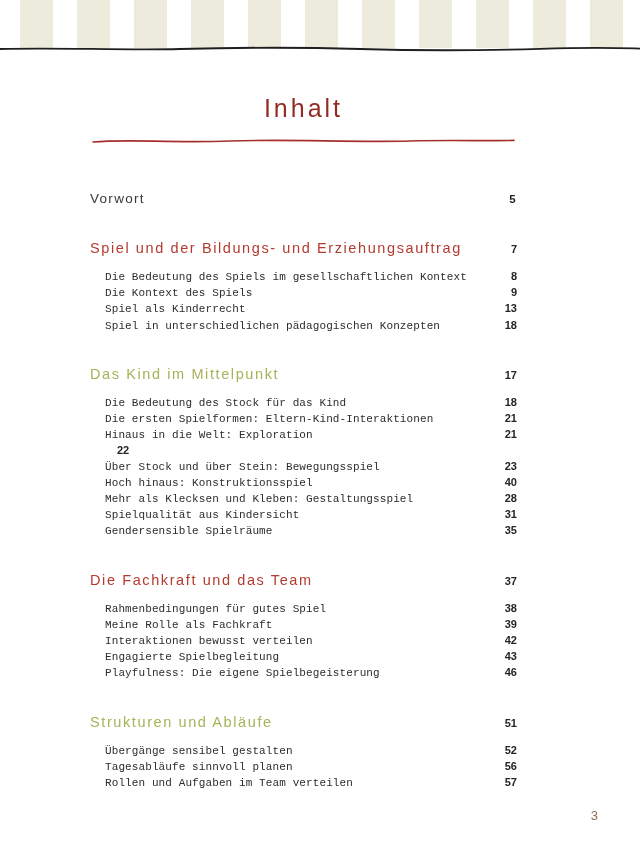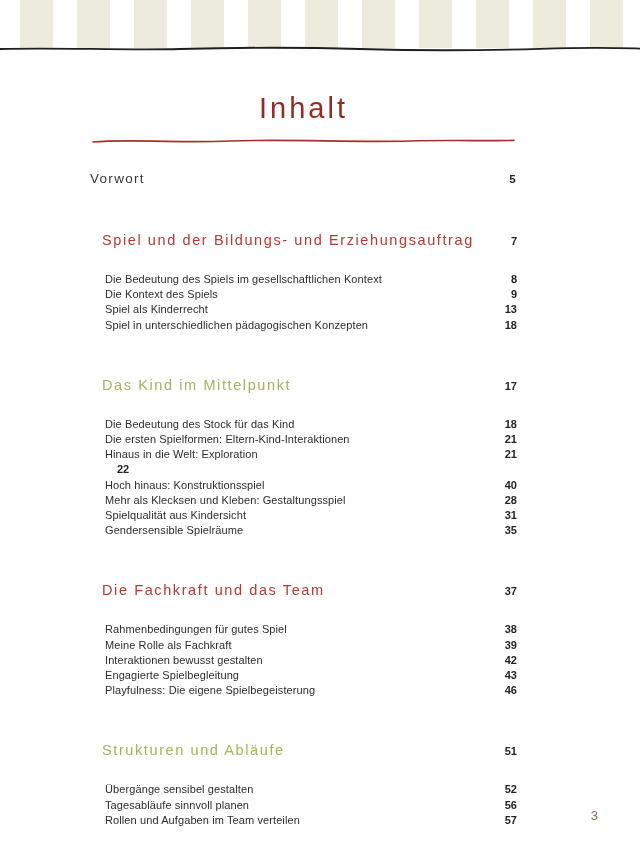--- a/index.html
+++ b/index.html
@@ -30,52 +30,52 @@
   }
   .top-divider{
     position:absolute;left:0;top:43px;width:640px;height:12px;display:block;
   }
   .content{
     margin-left:90px;
     width:427px;
   }
   .page-title{
     margin:47px 0 0 0;
-    font-size:29px;
+    font-size:25px;
     font-weight:400;
     letter-spacing:3px;
     color:var(--title-red);
     text-align:center;
     line-height:27px;
   }
   .title-underline{display:block;margin-top:13px;}
   .front-row{
     display:flex;justify-content:space-between;align-items:baseline;
-    margin-top:24px;
+    margin-top:44px;
     font-size:13.5px;letter-spacing:1.3px;color:#3a3836;
     line-height:17px;
   }
   .toc-section{margin-top:31px;}
   .section-row{
     display:flex;justify-content:space-between;align-items:baseline;
     line-height:18px;
   }
   .section-heading{
-    margin:12px;font-size:14.5px;font-weight:400;letter-spacing:1.6px;
+    margin:0;font-size:14.5px;font-weight:400;letter-spacing:1.6px;
   }
   .accent-red{color:var(--heading-red);}
   .accent-green{color:var(--heading-green);}
   .items{
     list-style:none;margin:11px 0 0 0;padding:0 0 0 15px;
   }
   .item-row{
     display:flex;justify-content:space-between;align-items:baseline;
     font-size:11px;line-height:15.2px;color:var(--text-dark);
   }
-  .item-label{letter-spacing:0.1px;}
+  .item-label{letter-spacing:0.1px;font-family:Liberation Mono, monospace;}
   .page-num{
     font-weight:700;font-size:11px;color:var(--page-num-dark);
     margin-left:12px;white-space:nowrap;
   }
   .front-row .page-num{font-size:11.5px;}
   .folio{
     position:absolute;top:808px;right:42px;
     font-size:13px;color:var(--folio-brown);
   }
 </style>
@@ -140,20 +140,24 @@
         <span class="page-num">21</span>
       </li>
       <li class="item-row">
         <span class="item-label">Hinaus in die Welt: Exploration</span>
         <span class="page-num">21</span>
       </li>
       <li class="item-row">
         <span class="page-num">22</span>
       </li>
       <li class="item-row">
+        <span class="item-label">Über Stock und über Stein: Bewegungsspiel</span>
+        <span class="page-num">23</span>
+      </li>
+      <li class="item-row">
         <span class="item-label">Hoch hinaus: Konstruktionsspiel</span>
         <span class="page-num">40</span>
       </li>
       <li class="item-row">
         <span class="item-label">Mehr als Klecksen und Kleben: Gestaltungsspiel</span>
         <span class="page-num">28</span>
       </li>
       <li class="item-row">
         <span class="item-label">Spielqualität aus Kindersicht</span>
         <span class="page-num">31</span>
@@ -173,21 +177,21 @@
     <ul class="items">
       <li class="item-row">
         <span class="item-label">Rahmenbedingungen für gutes Spiel</span>
         <span class="page-num">38</span>
       </li>
       <li class="item-row">
         <span class="item-label">Meine Rolle als Fachkraft</span>
         <span class="page-num">39</span>
       </li>
       <li class="item-row">
-        <span class="item-label">Interaktionen bewusst gestalten</span>
+        <span class="item-label">Interaktionen bewusst verteilen</span>
         <span class="page-num">42</span>
       </li>
       <li class="item-row">
         <span class="item-label">Engagierte Spielbegleitung</span>
         <span class="page-num">43</span>
       </li>
       <li class="item-row">
         <span class="item-label">Playfulness: Die eigene Spielbegeisterung</span>
         <span class="page-num">46</span>
       </li>

